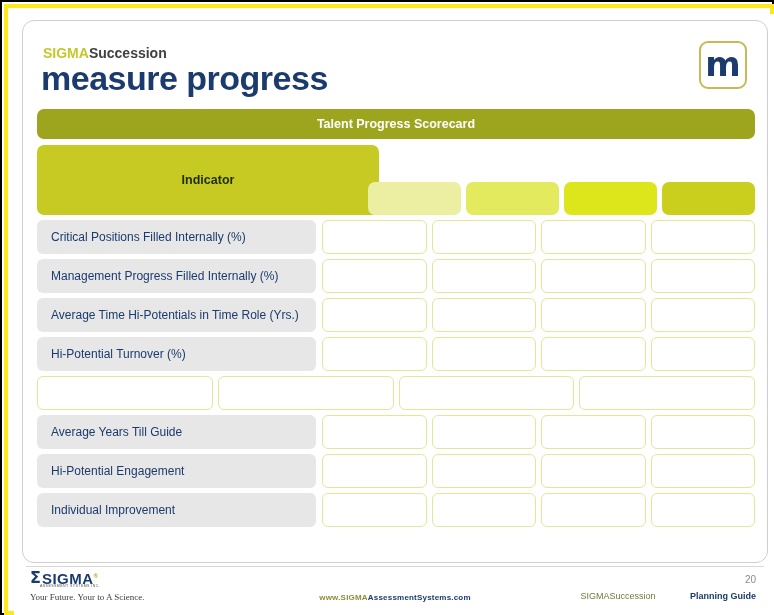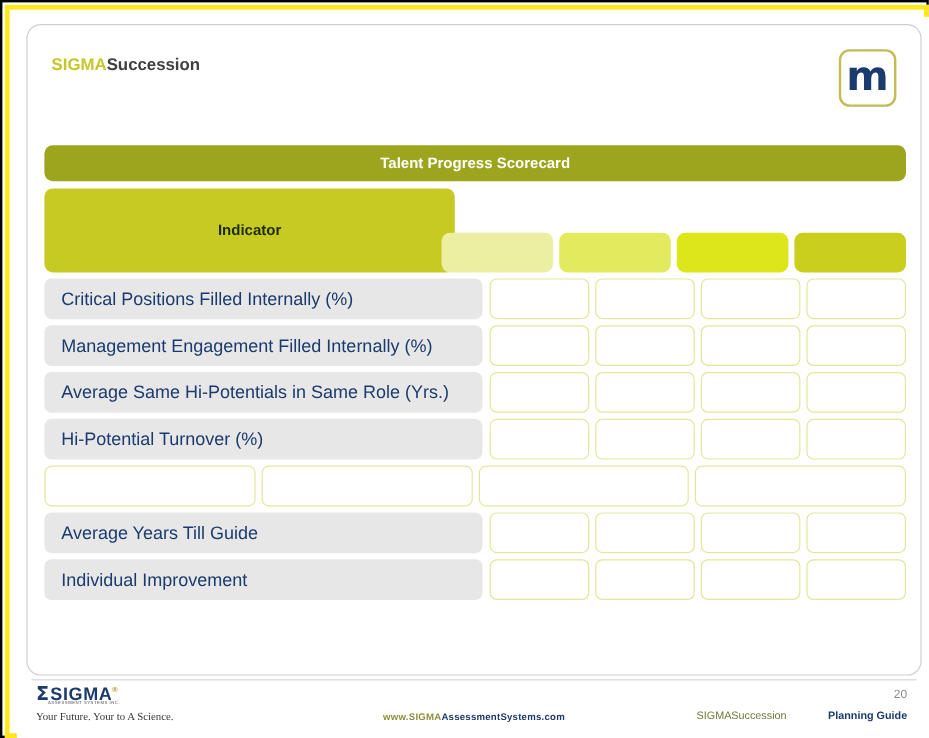--- a/index.html
+++ b/index.html
@@ -95,21 +95,21 @@
     font-size: 34px;
     font-weight: bold;
     line-height: 1;
     color: #1b3b6e;
     font-family: "DejaVu Sans", sans-serif;
   }
 
   
   #scorecard {
     position: absolute;
-    left: 14px; top: 100px;
+    left: 14px; top: 88px;
     width: 718px;
   }
 
   #scorecard-title {
     height: 30px;
     line-height: 30px;
     border-radius: 7px;
     background: #9ca51d;
     color: #ffffff;
     font-size: 12.5px;
@@ -163,27 +163,27 @@
   }
 
   
   .data-row {
     display: flex;
     gap: 6px;
     margin-top: 5px;
     height: 34px;
   }
   .indicator-cell {
-    width: 365px;
+    width: 279px;
     height: 34px;
     box-sizing: border-box;
     background: #e7e7e7;
     border-radius: 6px;
     color: #1b3b6e;
-    font-size: 15px;
+    font-size: 12px;
     display: flex;
     align-items: center;
     padding-left: 14px;
   }
   .value-group {
     flex: 1 1 0;
     display: flex;
     gap: 5px;
   }
   .value-cell {
@@ -285,20 +285,21 @@
 <div id="page-frame">
   <div id="yellow-frame">
     <div id="slide-inner">
 
       <div id="slide-card">
 
         <div id="slide-header">
           <div id="brand-line">
             <span id="brand-sigma">SIGMA</span><span id="brand-succession">Succession</span>
           </div>
+          <div id="slide-title">measure progress</div>
 
           <div id="logo-badge">
             <div class="m-glyph">m</div>
           </div>
         </div>
 
         <div id="scorecard">
 
           <div id="scorecard-title">Talent Progress Scorecard</div>
 
@@ -316,30 +317,30 @@
               <div class="data-row">
                 <div class="indicator-cell">Critical Positions Filled Internally (%)</div>
                 <div class="value-group">
                   <div class="value-cell"></div>
                   <div class="value-cell"></div>
                   <div class="value-cell"></div>
                   <div class="value-cell"></div>
                 </div>
               </div>
               <div class="data-row">
-                <div class="indicator-cell">Management Engagement Filled Internally (%)</div>
-                <div class="value-group">
-                  <div class="value-cell"></div>
-                  <div class="value-cell"></div>
-                  <div class="value-cell"></div>
-                  <div class="value-cell"></div>
-                </div>
-              </div>
-              <div class="data-row">
-                <div class="indicator-cell">Average Same Hi-Potentials in Same Role (Yrs.)</div>
+                <div class="indicator-cell">Management Progress Filled Internally (%)</div>
+                <div class="value-group">
+                  <div class="value-cell"></div>
+                  <div class="value-cell"></div>
+                  <div class="value-cell"></div>
+                  <div class="value-cell"></div>
+                </div>
+              </div>
+              <div class="data-row">
+                <div class="indicator-cell">Average Time Hi-Potentials in Time Role (Yrs.)</div>
                 <div class="value-group">
                   <div class="value-cell"></div>
                   <div class="value-cell"></div>
                   <div class="value-cell"></div>
                   <div class="value-cell"></div>
                 </div>
               </div>
               <div class="data-row">
                 <div class="indicator-cell">Hi-Potential Turnover (%)</div>
                 <div class="value-group">
@@ -352,20 +353,29 @@
               <div class="data-row">
                 <div class="value-group">
                   <div class="value-cell"></div>
                   <div class="value-cell"></div>
                   <div class="value-cell"></div>
                   <div class="value-cell"></div>
                 </div>
               </div>
               <div class="data-row">
                 <div class="indicator-cell">Average Years Till Guide</div>
+                <div class="value-group">
+                  <div class="value-cell"></div>
+                  <div class="value-cell"></div>
+                  <div class="value-cell"></div>
+                  <div class="value-cell"></div>
+                </div>
+              </div>
+              <div class="data-row">
+                <div class="indicator-cell">Hi-Potential Engagement</div>
                 <div class="value-group">
                   <div class="value-cell"></div>
                   <div class="value-cell"></div>
                   <div class="value-cell"></div>
                   <div class="value-cell"></div>
                 </div>
               </div>
               <div class="data-row">
                 <div class="indicator-cell">Individual Improvement</div>
                 <div class="value-group">

